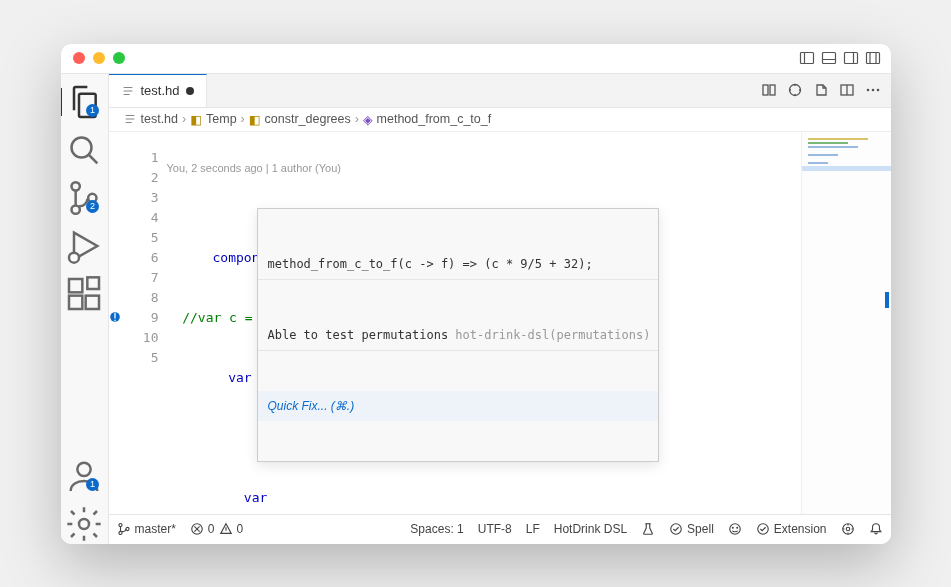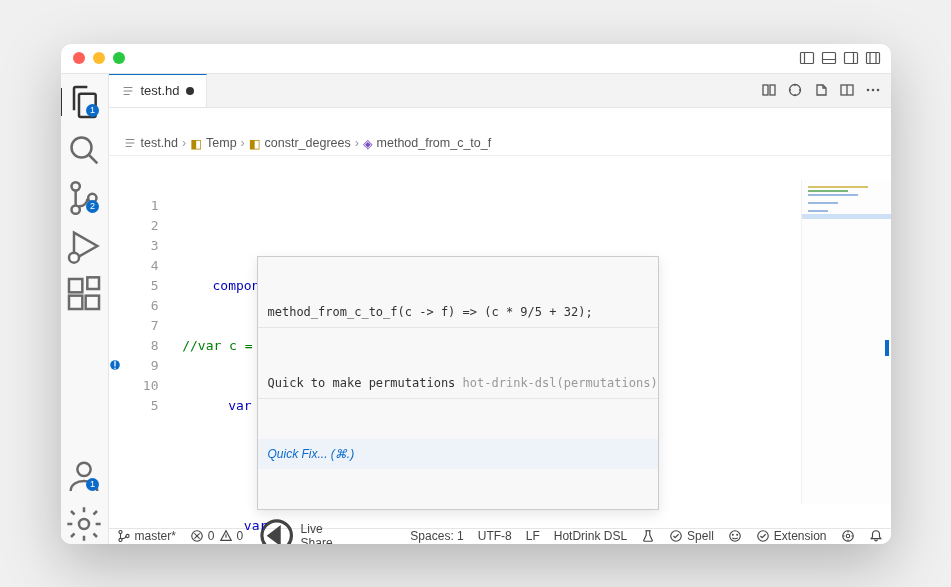--- a/index.html
+++ b/index.html
@@ -74,21 +74,21 @@
   position: absolute;
   bottom: 5px; right: 9px;
   background: #0b6bcb;
   color: #fff;
   font-size: 9px;
   border-radius: 8px;
   min-width: 13px; height: 13px;
   display: flex; align-items:center; justify-content:center;
   padding: 0 3px;
 }
-.main { flex: 1; display: flex; flex-direction: column; min-width: 0; gap: 24px; }
+.main { flex: 1; display: flex; flex-direction: column; min-width: 0; }
 .tabs {
   height: 34px;
   display: flex;
   align-items: stretch;
   background: #f3f3f3;
   border-bottom: 1px solid #e5e5e5;
 }
 .tab {
   display: flex; align-items: center; gap: 6px;
   padding: 0 12px;
@@ -186,21 +186,21 @@
   border-left: 1px solid #f0f0f0;
   position: relative;
 }
 .minimap .mm-line {
   position: absolute;
   height: 2px;
   left: 6px;
   background: #ccc;
 }
 .statusbar {
-  height: 16px;
+  height: 30px;
   display: flex;
   align-items: center;
   background: #fff;
   border-top: 1px solid #e5e5e5;
   font-size: 12px;
   color: #444;
   padding: 0 8px;
   gap: 14px;
 }
 .statusbar .sb-item { display: flex; align-items: center; gap: 4px; cursor: pointer; }
@@ -407,37 +407,38 @@
           <div>5</div>
           <div>6</div>
           <div>7</div>
           <div>8</div>
           <div>9</div>
           <div>10</div>
           <div>5</div>
         </div>
         <div class="code">
           <div class="code-lines">
+            <div class="codelens">You, 2 seconds ago | 1 author (You)</div>
             <div class="line"><span class="kw">component</span> <span class="ty">Temp</span> <span class="br-y">{</span></div>
             <div class="line">  <span class="cmt">//var c = 10.1, f;</span></div>
             <div class="line">  <span class="kw">var</span> <span>f</span>: <span class="kw">number</span><span> = </span><span class="num">0</span><span>;</span></div>
             <div class="line"></div>
             <div class="line">    <span class="kw">var</span></div>
             
             
             
             
             
             
           </div>
 
           
           <div class="hover-popup" style="top:76px;">
             <div class="hover-row">method_from_c_to_f(c -&gt; f) =&gt; (c * 9/5 + 32);</div>
-            <div class="hover-row"><span>Quick to make permutations </span><span class="hover-hint">hot-drink-dsl(permutations)</span></div>
+            <div class="hover-row"><span>Able to test permutations </span><span class="hover-hint">hot-drink-dsl(permutations)</span></div>
             <div class="hover-row hover-link">Quick Fix... (⌘.)</div>
           </div>
         </div>
         <div class="minimap">
           <div class="mm-line" style="top:6px; width:60px; background:#d8c26a"></div>
           <div class="mm-line" style="top:10px; width:40px; background:#7ab77a"></div>
           <div class="mm-line" style="top:14px; width:50px; background:#9bb8e0"></div>
           <div class="mm-line" style="top:22px; width:30px; background:#9bb8e0"></div>
           <div class="mm-line" style="top:30px; width:20px; background:#9bb8e0"></div>
           <div class="mm-line" style="top:36px; width:70px; background:#bda766"></div>
@@ -462,27 +463,20 @@
               <line x1="5" y1="5" x2="11" y2="11"></line>
               <line x1="11" y1="5" x2="5" y2="11"></line>
             </svg>
           <span>0</span>
           <svg width="14" height="14" viewBox="0 0 16 16" fill="none" stroke="currentColor" stroke-width="1.3">
               <path d="M8 2l6 11H2z"></path>
               <line x1="8" y1="6" x2="8" y2="10"></line>
             </svg>
           <span>0</span>
         </span>
-        <span class="sb-item">
-          <svg width="14" height="14" viewBox="0 0 16 16" fill="none" stroke="currentColor" stroke-width="1.3">
-              <circle cx="8" cy="8" r="6"></circle>
-              <path d="M5 8l4-3v6z" fill="currentColor"></path>
-            </svg>
-          <span>Live Share</span>
-        </span>
         <span class="flex"></span>
         <span class="sb-item">Spaces: 1</span>
         <span class="sb-item">UTF-8</span>
         <span class="sb-item">LF</span>
         <span class="sb-item">HotDrink DSL</span>
         <span class="sb-item">
             <svg width="14" height="14" viewBox="0 0 16 16" fill="none" stroke="currentColor" stroke-width="1.3">
               <path d="M6 2v5l-3 6a1 1 0 0 0 1 1h8a1 1 0 0 0 1-1l-3-6V2"></path>
               <line x1="5" y1="2" x2="11" y2="2"></line>
             </svg>

